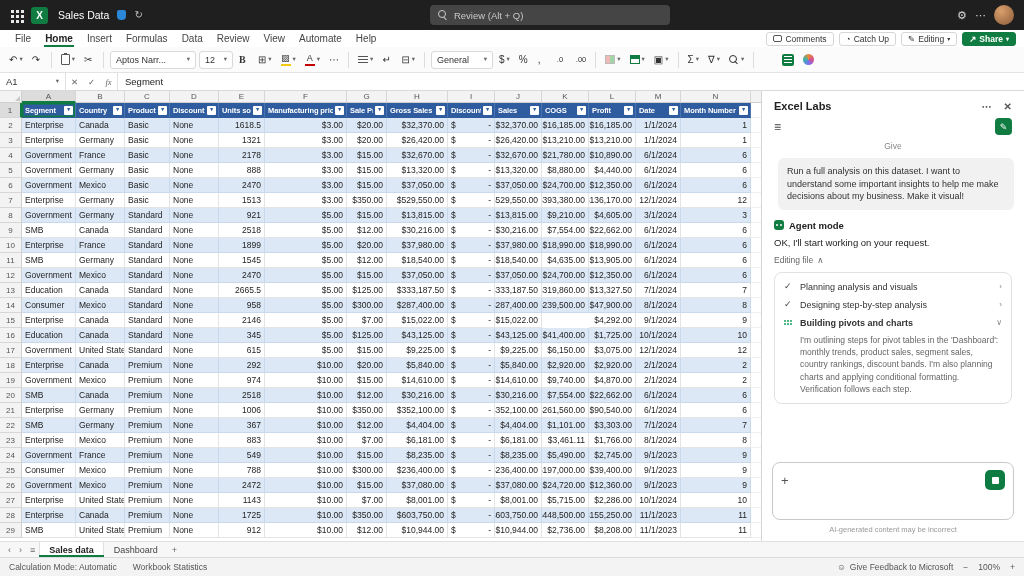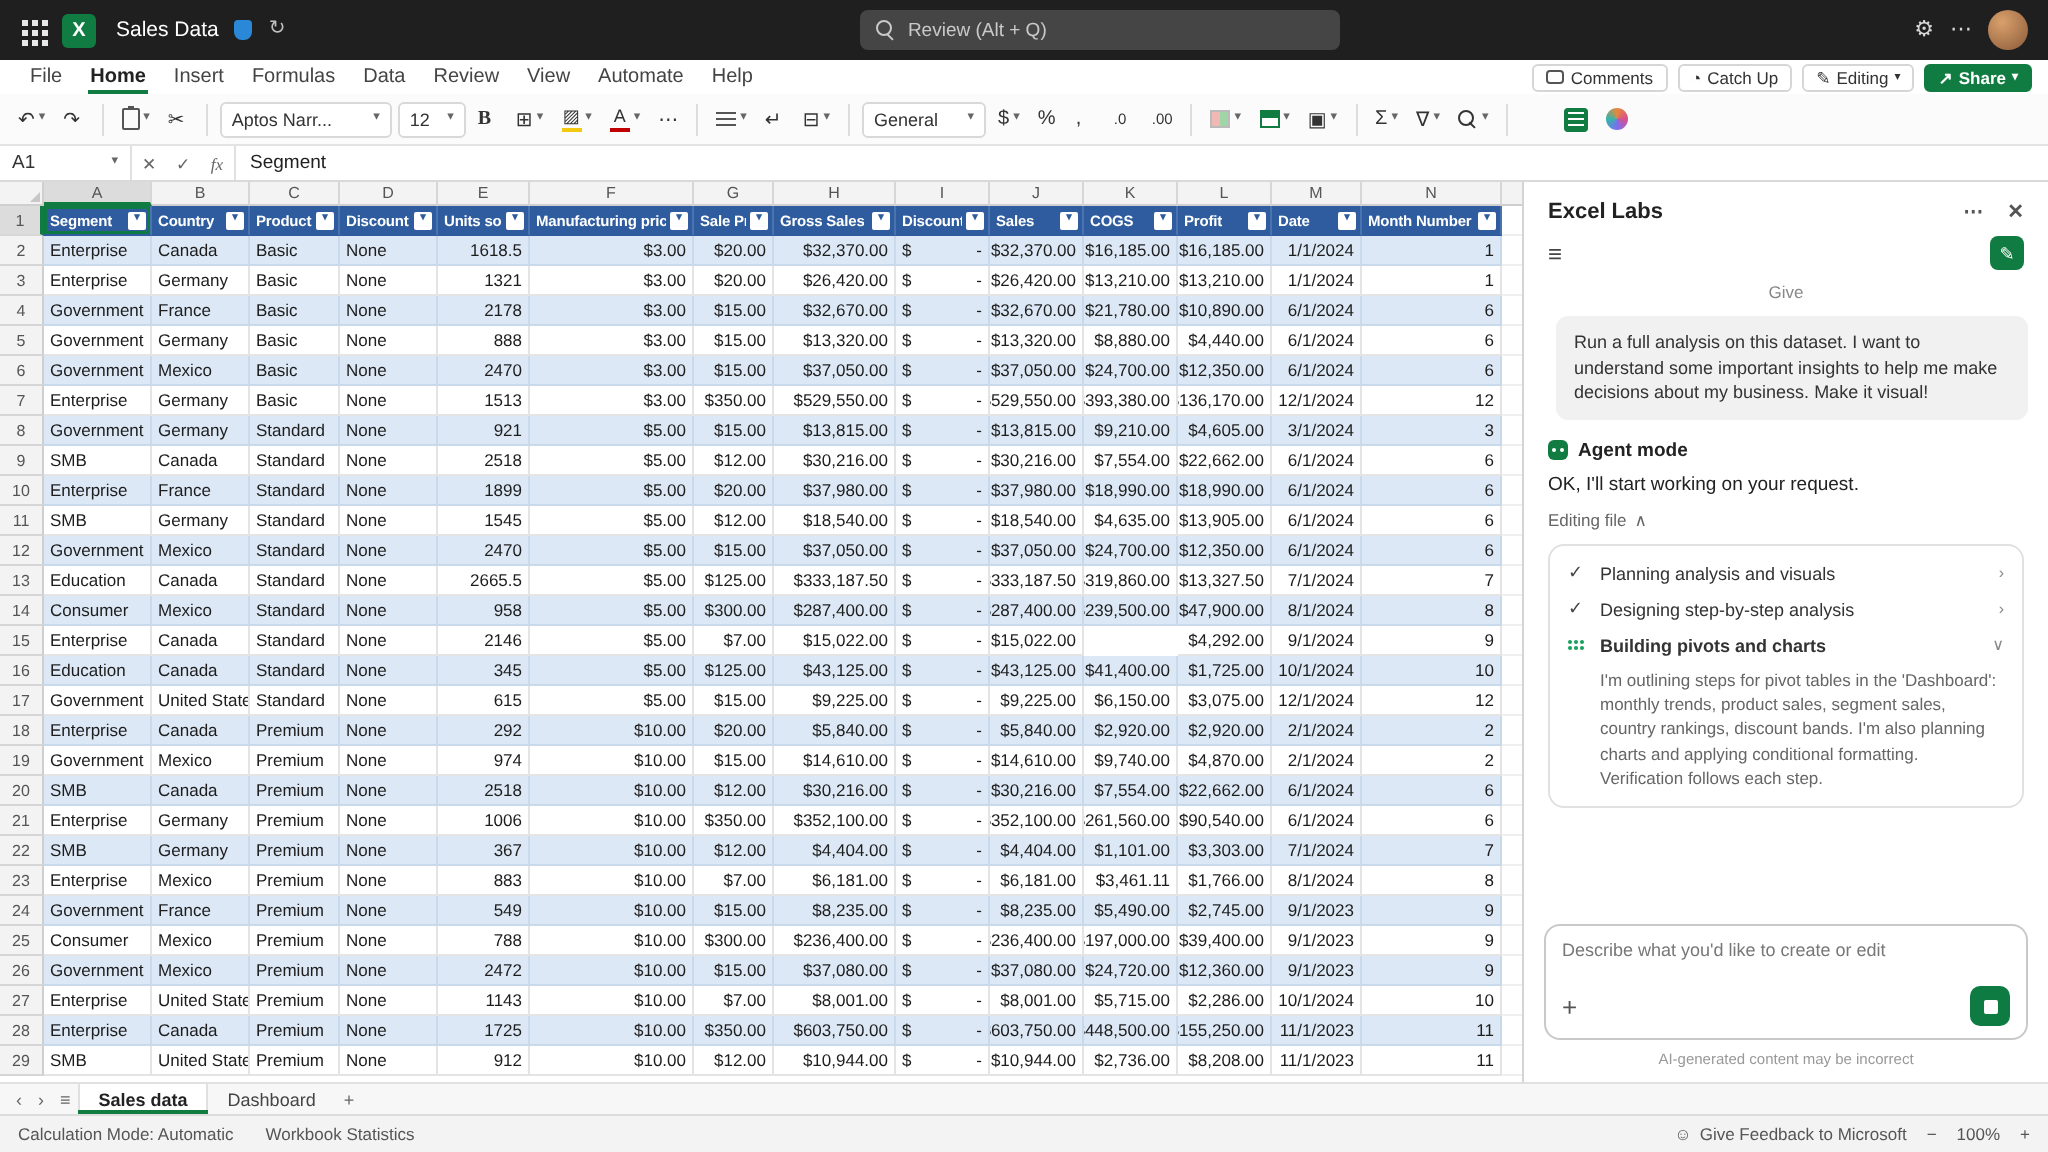--- a/index.html
+++ b/index.html
@@ -1038,21 +1038,20 @@
           </div>
           <div class="steprow">
             <span class="stepic active"></span>
             <span class="steplabel b">Building pivots and charts</span>
             <span class="stepchev">∨</span>
           </div>
           <div class="stepdetail">I'm outlining steps for pivot tables in the 'Dashboard': monthly trends, product sales, segment sales, country rankings, discount bands. I'm also planning charts and applying conditional formatting. Verification follows each step.</div>
         </div>
       <div class="pspacer"></div>
       <div class="chatbox">
-        <textarea placeholder="Describe what you'd like to create or edit" style=""></textarea>
         <div class="chatactions">
           <span class="plusbtn">+</span>
           <span class="stopbtn">
               <span class="stopsq"></span>
             </span>
         </div>
       </div>
       <div class="disclaimer">AI-generated content may be incorrect</div>
     </aside>
   </div>

